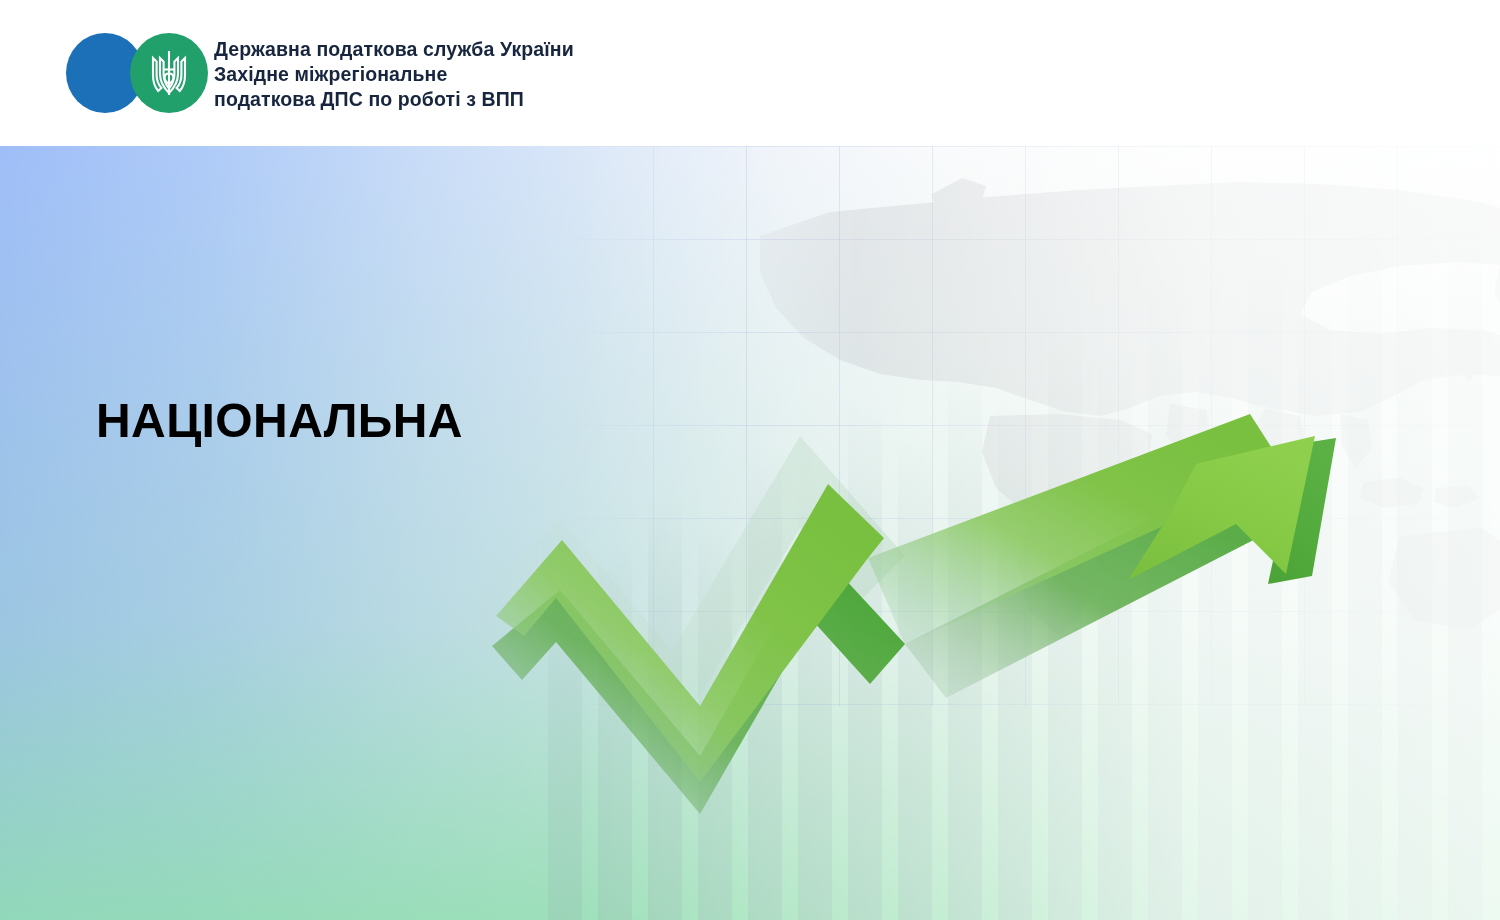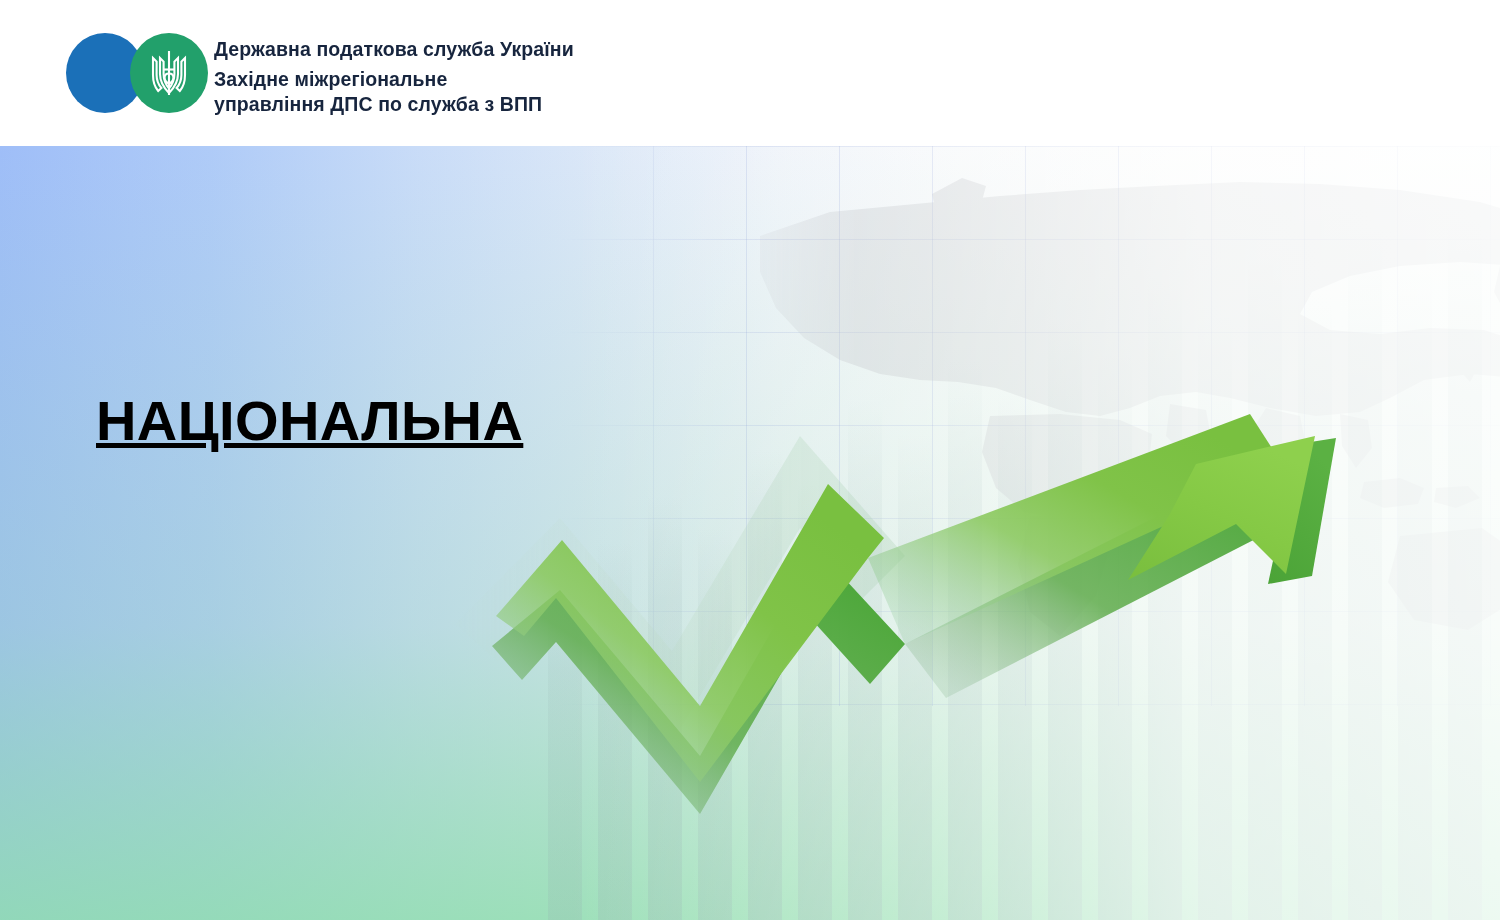--- a/index.html
+++ b/index.html
@@ -72,21 +72,20 @@
     color: #17253E;
   }
   .header-title-main {
     font-size: 19.5px;
     font-weight: bold;
     letter-spacing: 0.1px;
     line-height: 26px;
     white-space: nowrap;
   }
   .header-title-sub {
-    margin-top: 5px;
     font-size: 19.5px;
     font-weight: bold;
     letter-spacing: 0.1px;
     line-height: 25px;
     white-space: nowrap;
   }
 
   
   .stage {
     position: absolute;
@@ -197,25 +196,24 @@
     height: 774px;
   }
 
   
   .poster-title {
     position: absolute;
     left: 96px;
     top: 240px;
     z-index: 30;
     color: #000000;
-    font-size: 56px;
+    font-size: 48px;
     font-weight: bold;
     line-height: 70px;
     letter-spacing: 0.4px;
-    text-decoration: underline;
   }
   .poster-title .line { display: block; white-space: nowrap; }
 </style>
 </head>
 <body>
 
 <div class="poster">
 
   <div class="header-band">
 
@@ -231,21 +229,21 @@
           <path d="M36 9 L32.4 12.6 L32.4 26 C32.4 31.5 30.6 35.6 27.6 39 L30.8 42 C34.6 37.6 36 32.6 36 26 Z"></path>
           <path d="M14.6 20.5 L25.4 20.5"></path>
           <path d="M20 24.5 C17.3 24.5 15.6 26.3 15.6 28.7 C15.6 31.2 17.4 33.4 20 34.9 C22.6 33.4 24.4 31.2 24.4 28.7 C24.4 26.3 22.7 24.5 20 24.5 Z"></path>
         </g>
       </svg>
     </div>
 
     <div class="header-text">
       <div class="header-title-main">Державна податкова служба України</div>
       <div class="header-title-sub">Західне міжрегіональне</div>
-      <div class="header-title-sub" style="margin-top:0;">управління ДПС по служба з ВПП</div>
+      <div class="header-title-sub" style="margin-top:0;">податкова ДПС по роботі з ВПП</div>
     </div>
 
   </div>
 
   <div class="stage">
 
     <div class="bg-base"></div>
     <div class="bg-grid"></div>
 
     <svg class="bg-map" viewBox="0 0 860 600" preserveAspectRatio="none">

